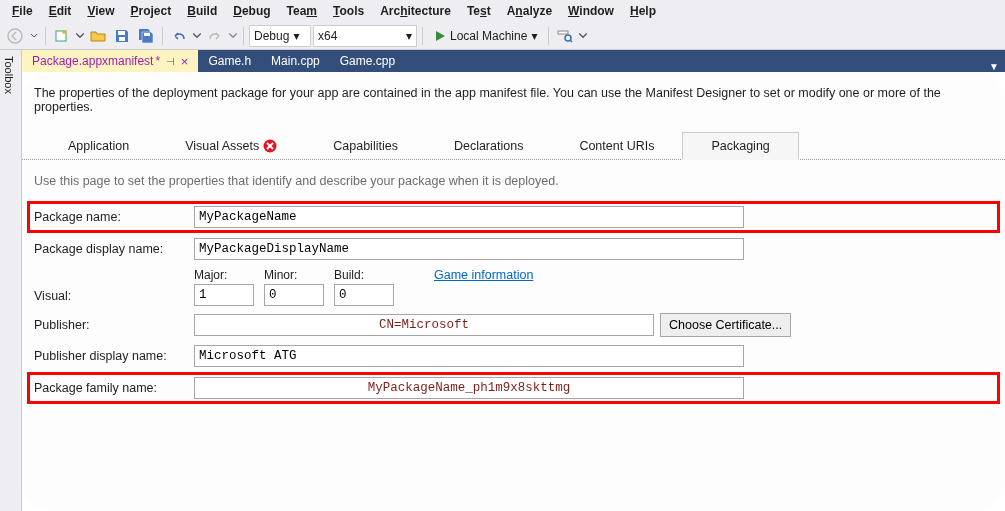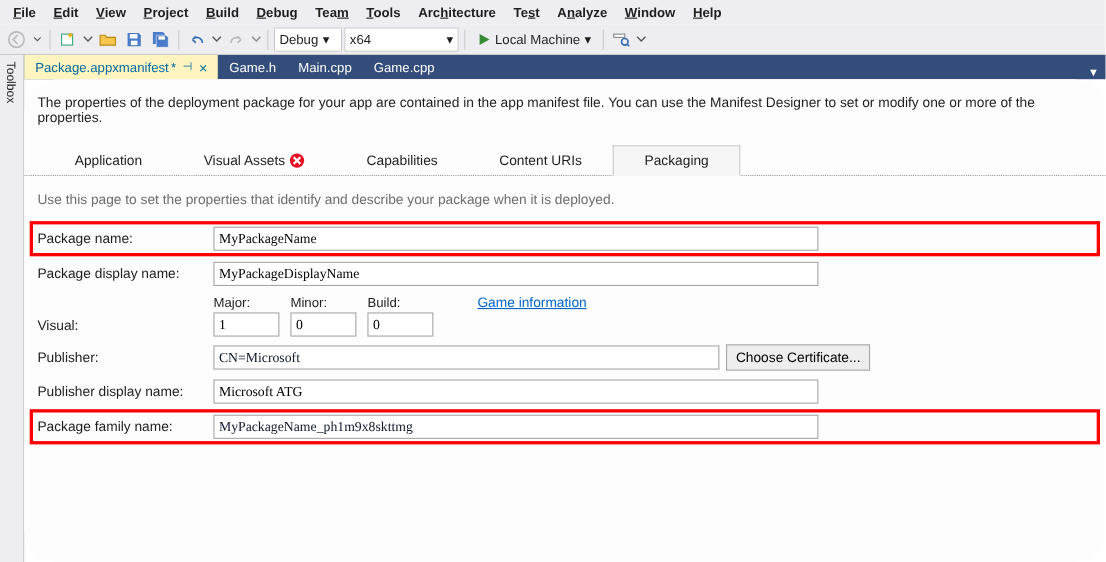--- a/index.html
+++ b/index.html
@@ -20,43 +20,43 @@
   .playbtn { display: flex; align-items: center; padding: 0 6px; height: 22px; cursor: pointer; }
   .playbtn svg { width: 12px; height: 12px; margin-right: 4px; }
   
   
   .sidebar { position: absolute; left: 0; top: 50px; width: 22px; height: 461px; background: #eeeef2; border-right: 1px solid #ccc; }
   .sidebar-tab { writing-mode: vertical-lr; padding: 6px 3px; font-size: 11px; background: #eeeef2; cursor: pointer; }
   
   
   .tabbar { position: absolute; left: 22px; top: 50px; right: 0; height: 22px; background: #334e7a; display: flex; align-items: flex-end; }
   .tab { height: 22px; padding: 0 10px; display: flex; align-items: center; font-size: 12px; color: #fff; cursor: pointer; position: relative; }
-  .tab.active { background: #fdf4bf; color: #0369a1; margin-top: 32px; }
+  .tab.active { background: #fdf4bf; color: #a21caf; margin-top: 32px; }
   .tab .dot { margin-left: 2px; }
   .tab .pin { margin-left: 6px; font-size: 10px; }
   .tab .close { margin-left: 6px; font-size: 13px; }
   .tabbar-dd { margin-left: auto; color: #fff; padding: 0 6px; font-size: 10px; }
   
   
   .content { position: absolute; left: 22px; top: 72px; right: 0; bottom: 0; background: #fdfdfd; overflow: auto; padding: 0; border-radius: 30px; }
   .desc { padding: 14px 12px 18px; font-size: 12.5px; color: #1e1e1e; }
   
   .navtabs { display: flex; border-bottom: 1px dotted #999; padding: 0 18px; }
   .navtab { padding: 6px 28px; font-size: 12.5px; cursor: pointer; position: relative; display: flex; align-items: center; gap: 4px; }
   .navtab.active { background: #f6f6f6; border: 1px solid #ccc; border-bottom: 1px solid #f6f6f6; margin-bottom: -1px; }
   
   .page-hint { padding: 14px 12px 16px; color: #6d6d6d; font-size: 12.5px; }
   
   .form { padding: 0 12px; }
   .row { display: flex; align-items: center; margin-bottom: 7px; min-height: 24px; position: relative; }
   .row.highlight { outline: 3px solid #f00; outline-offset: 0; padding: 2px 0; margin-left: -4px; padding-left: 4px; margin-right: -4px; padding-right: 4px; }
   .lbl { width: 160px; flex-shrink: 0; font-size: 12.5px; }
-  .inp { height: 22px; border: 1px solid #a6a6a6; padding: 0 4px; font-size: 12.5px; font-family: Liberation Serif, serif; }
+  .inp { height: 22px; border: 1px solid #a6a6a6; padding: 0 4px; font-size: 12.5px; font-family: Liberation Mono, monospace; }
   .inp.w550 { width: 550px; }
-  .inp.dis { color: #0f172a; background: #fff; }
+  .inp.dis { color: #7f1d1d; background: #fff; text-align: center; }
   .inp.sm { width: 60px; }
   .verrow { display: flex; gap: 10px; }
   .vercol { display: flex; flex-direction: column; }
   .verlbl { font-size: 12px; margin-bottom: 2px; }
   .link { color: #0066cc; text-decoration: underline; margin-left: 30px; font-size: 12.5px; cursor: pointer; }
   .btn { height: 24px; padding: 0 8px; border: 1px solid #a6a6a6; background: #eee; font-size: 12.5px; margin-left: 6px; cursor: pointer; }
   .pubrow .inp { width: 460px; }
   
   .err-icon { width: 14px; height: 14px; }
 </style>
@@ -204,20 +204,21 @@
   <div class="navtabs">
     <div class="navtab">Application</div>
     <div class="navtab">
       <span>Visual Assets</span>
       <svg class="err-icon" viewBox="0 0 14 14">
           <circle cx="7" cy="7" r="6.5" fill="#e81123"></circle>
           <path d="M4 4l6 6M10 4l-6 6" stroke="#fff" stroke-width="2"></path>
         </svg>
     </div>
     <div class="navtab">Capabilities</div>
+    <div class="navtab">Declarations</div>
     <div class="navtab">Content URIs</div>
     <div class="navtab active">Packaging</div>
   </div>
 
   <div class="page-hint">Use this page to set the properties that identify and describe your package when it is deployed.</div>
 
   <div class="form">
     <div class="row highlight">
       <div class="lbl">Package name:</div>
       <input class="inp w550" value="MyPackageName" style="">

